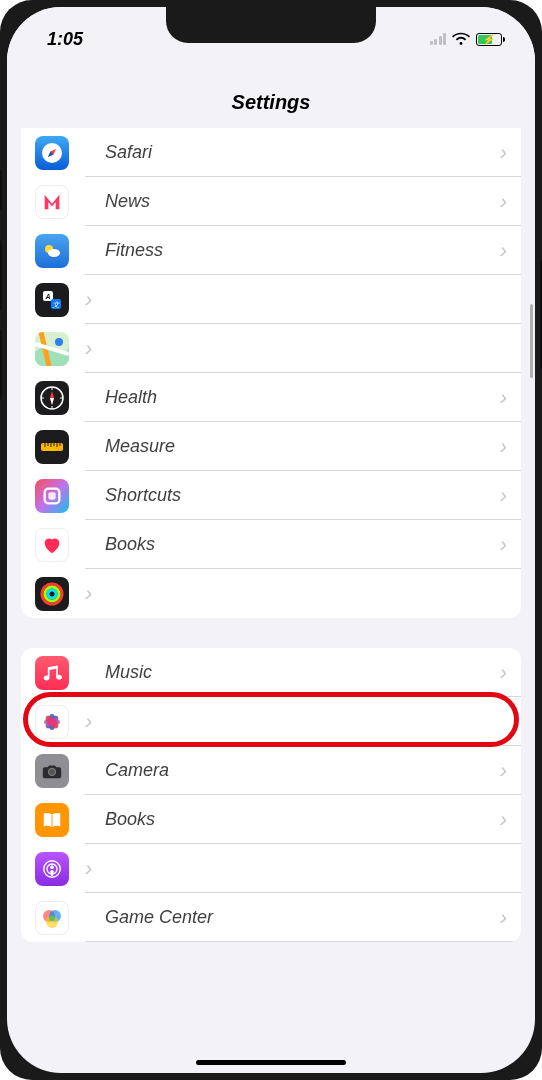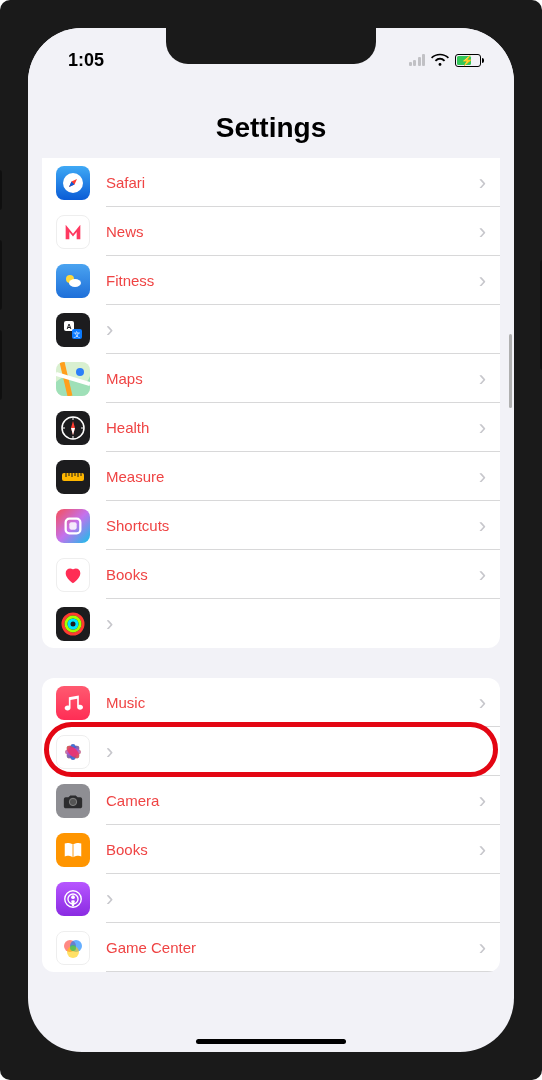--- a/index.html
+++ b/index.html
@@ -7,23 +7,24 @@
     font-family: -apple-system, BlinkMacSystemFont, "Segoe UI", Helvetica, Arial, sans-serif;
     background: #fff;
     width: 542px;
     height: 1080px;
     overflow: hidden;
   }
   .device {
     width: 542px;
     height: 1080px;
     background: #1a1a1a;
-    border-radius: 10px;
-    padding: 28px;
+    border-radius: 32px;
+    padding: 7px;
     position: relative;
+    font-style: italic;
   }
   .screen {
     width: 100%;
     height: 100%;
     background: #f2f2f7;
     border-radius: 54px;
     overflow: hidden;
     position: relative;
   }
   .notch {
@@ -64,21 +65,21 @@
   .battery { display:flex; align-items:center; }
   .battery-body { width:26px; height:13px; border:1px solid #000; border-radius:3px; position:relative; padding:1px; }
   .battery-fill { width:65%; height:100%; background:#34c759; border-radius:1.5px; position:relative; }
   .battery-cap { width:2px; height:5px; background:#000; border-radius:0 2px 2px 0; margin-left:1px; }
   .bolt { position:absolute; left:50%; top:50%; transform:translate(-50%,-50%); font-size:10px; color:#000; }
   .nav-title {
     text-align:center;
     padding: 36px 0 14px 0;
     background:#f2f2f7;
   }
-  .nav-title span { font-size:28px; font-weight:700; color:#000; }
+  .nav-title span { font-size:20px; font-weight:700; color:#000; }
   .content {
     height: calc(100% - 48px - 72px);
     overflow: hidden;
     position: relative;
   }
   .group {
     background:#fff;
     border-radius:12px;
     margin: 0 14px 30px 14px;
     overflow:hidden;
@@ -89,21 +90,21 @@
     align-items:center;
     height:49px;
     padding: 0 14px 0 14px;
     position:relative;
   }
   .row .icon {
     width:34px; height:34px; border-radius:8px; margin-right:16px;
     display:flex; align-items:center; justify-content:center;
     flex-shrink:0;
   }
-  .row .label { font-size:15px; color:#ef4444; flex:1; }
+  .row .label { font-size:18px; color:#404040; flex:1;margin-left:20px; }
   .row .chevron { color:#c7c7cc; font-size:22px; font-weight:300; }
   .row::after {
     content:"";
     position:absolute;
     left:64px; right:0; bottom:0;
     height:1px;
     background: rgba(60,60,67,0.2);
   }
   .row:last-child::after { display:none; }
   .highlight {
@@ -225,21 +226,20 @@
         <div class="row">
           <div class="icon" style="background:#fff;overflow:hidden;">
             <svg width="34" height="34" viewBox="0 0 34 34">
                 <rect width="34" height="34" fill="#d9f0d0"></rect>
                 <path d="M0 20 Q10 10 20 18 T34 14 L34 34 L0 34 Z" fill="#9fe0b8"></path>
                 <path d="M6 0 L14 34" stroke="#ff9f1c" stroke-width="5"></path>
                 <path d="M0 12 L34 22" stroke="#fff" stroke-width="4"></path>
                 <circle cx="24" cy="10" r="4" fill="#2d7ff9"></circle>
               </svg>
           </div>
-          <div class="label">Maps</div>
           <div class="chevron">›</div>
         </div>
 
         <div class="row">
           <div class="icon" style="background:#1c1c1e;">
             <svg width="26" height="26" viewBox="0 0 26 26">
                 <circle cx="13" cy="13" r="11" fill="none" stroke="#fff" stroke-width="1.5"></circle>
                 <g stroke="#fff" stroke-width="1">
                   <line x1="13" y1="2" x2="13" y2="5"></line>
                   <line x1="13" y1="21" x2="13" y2="24"></line>

